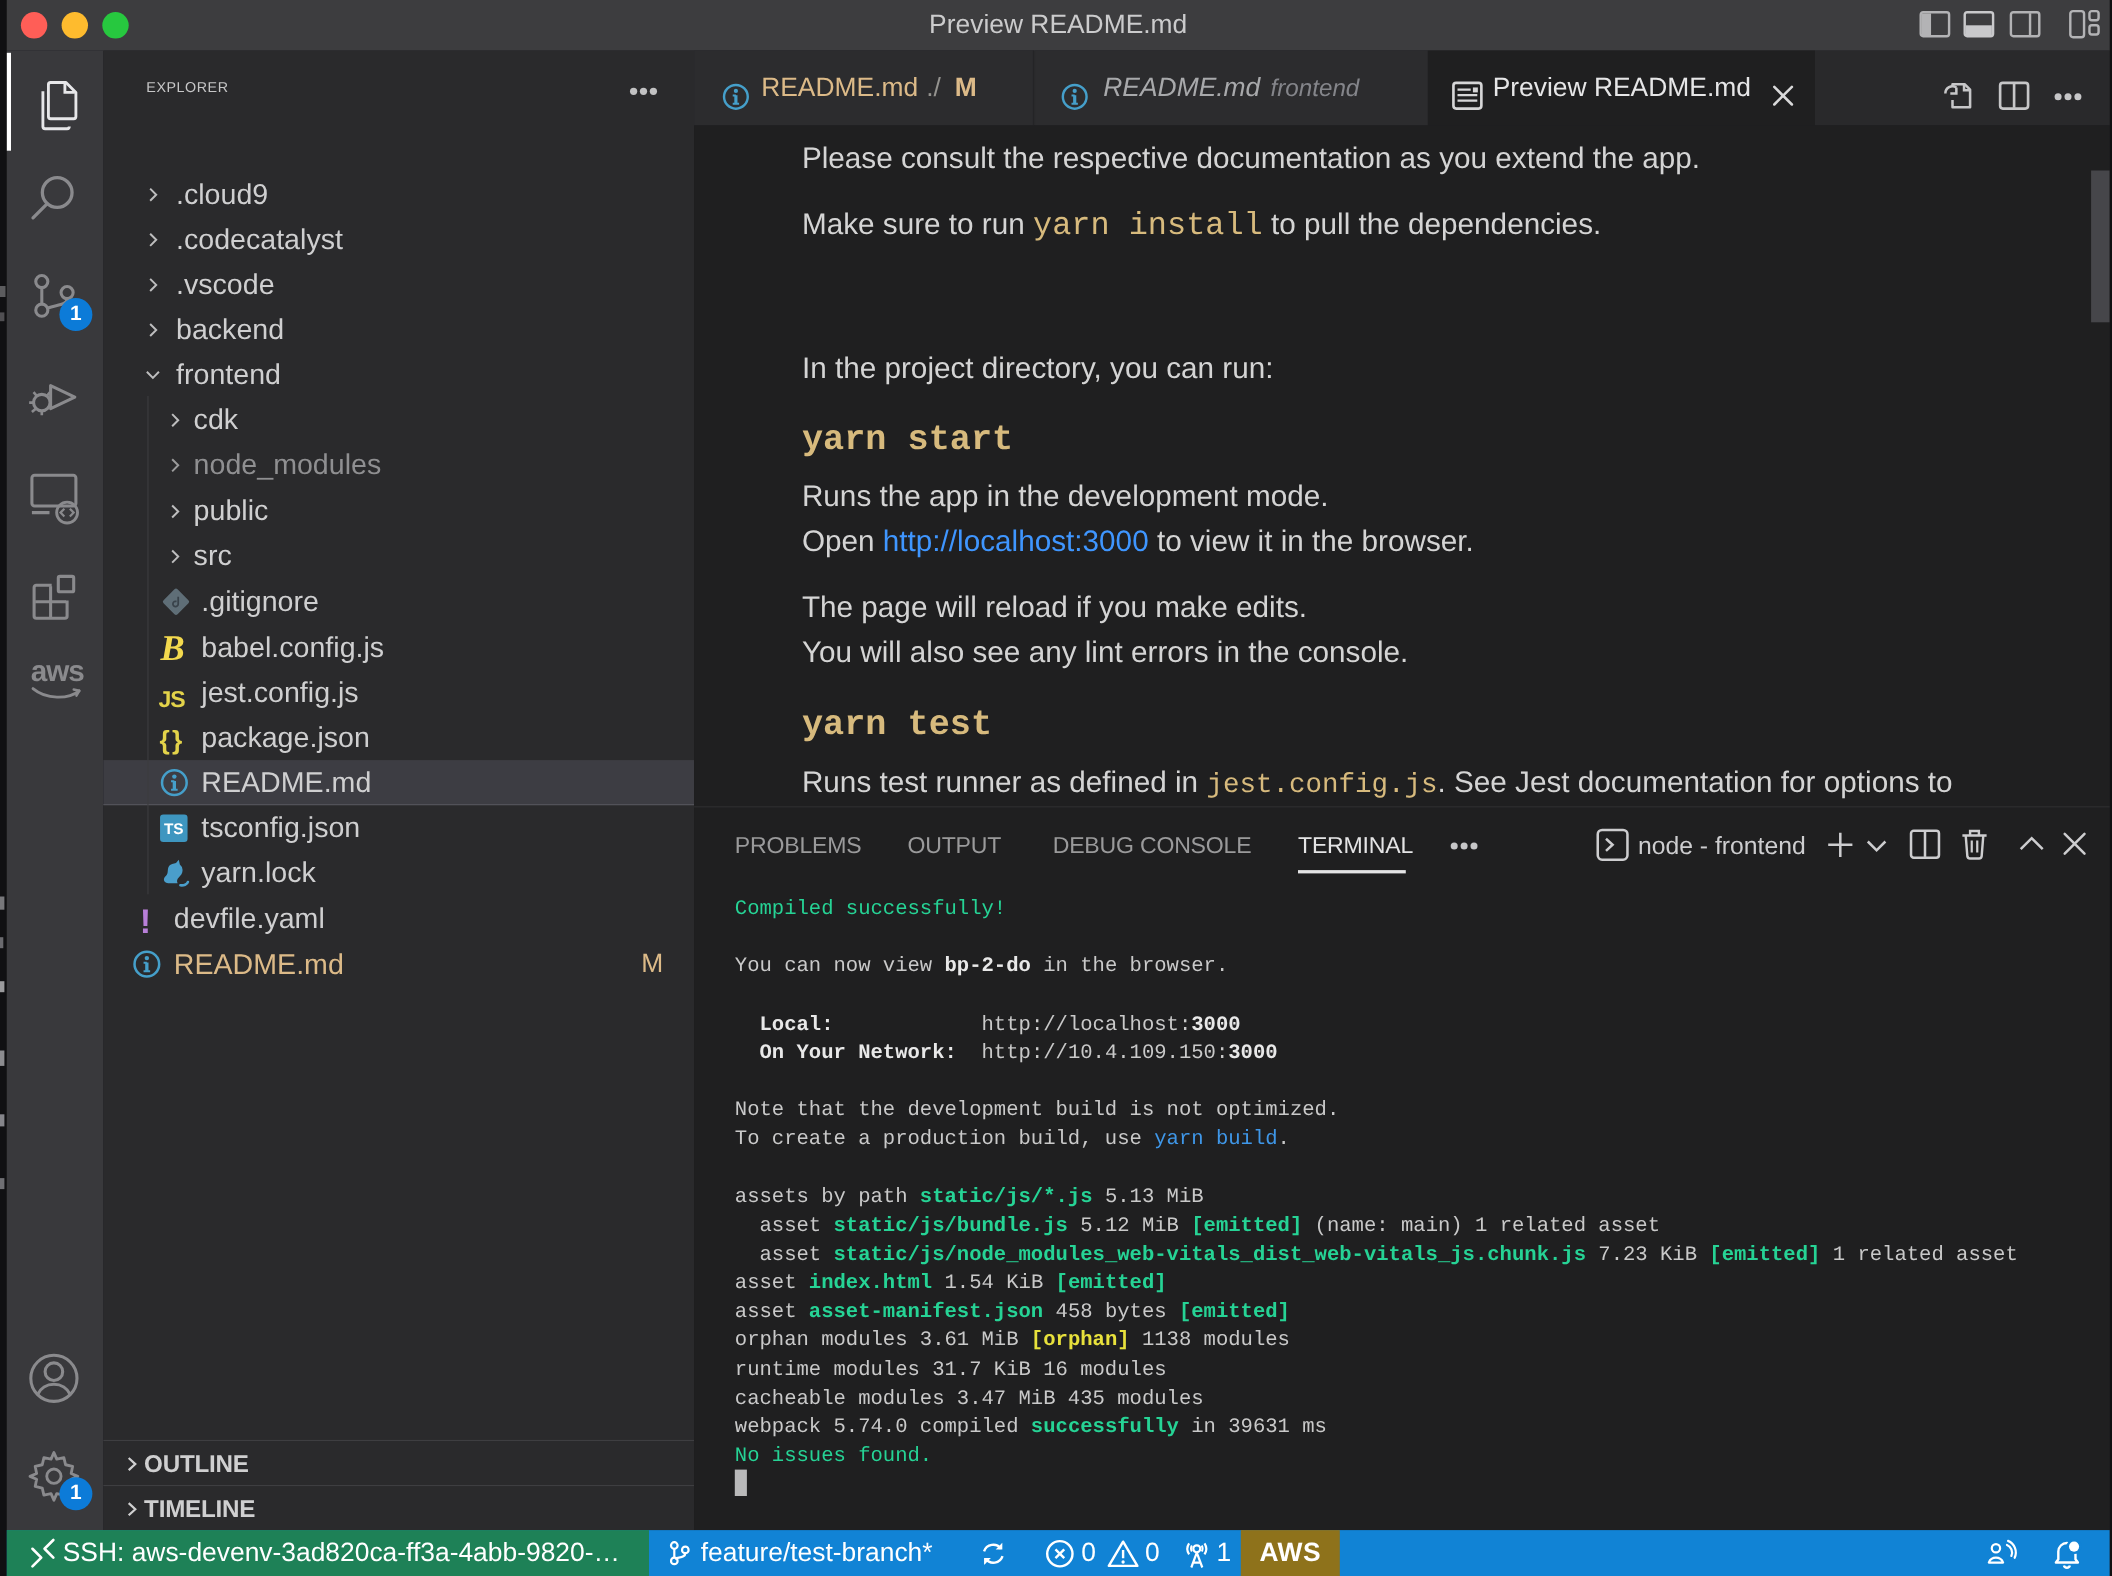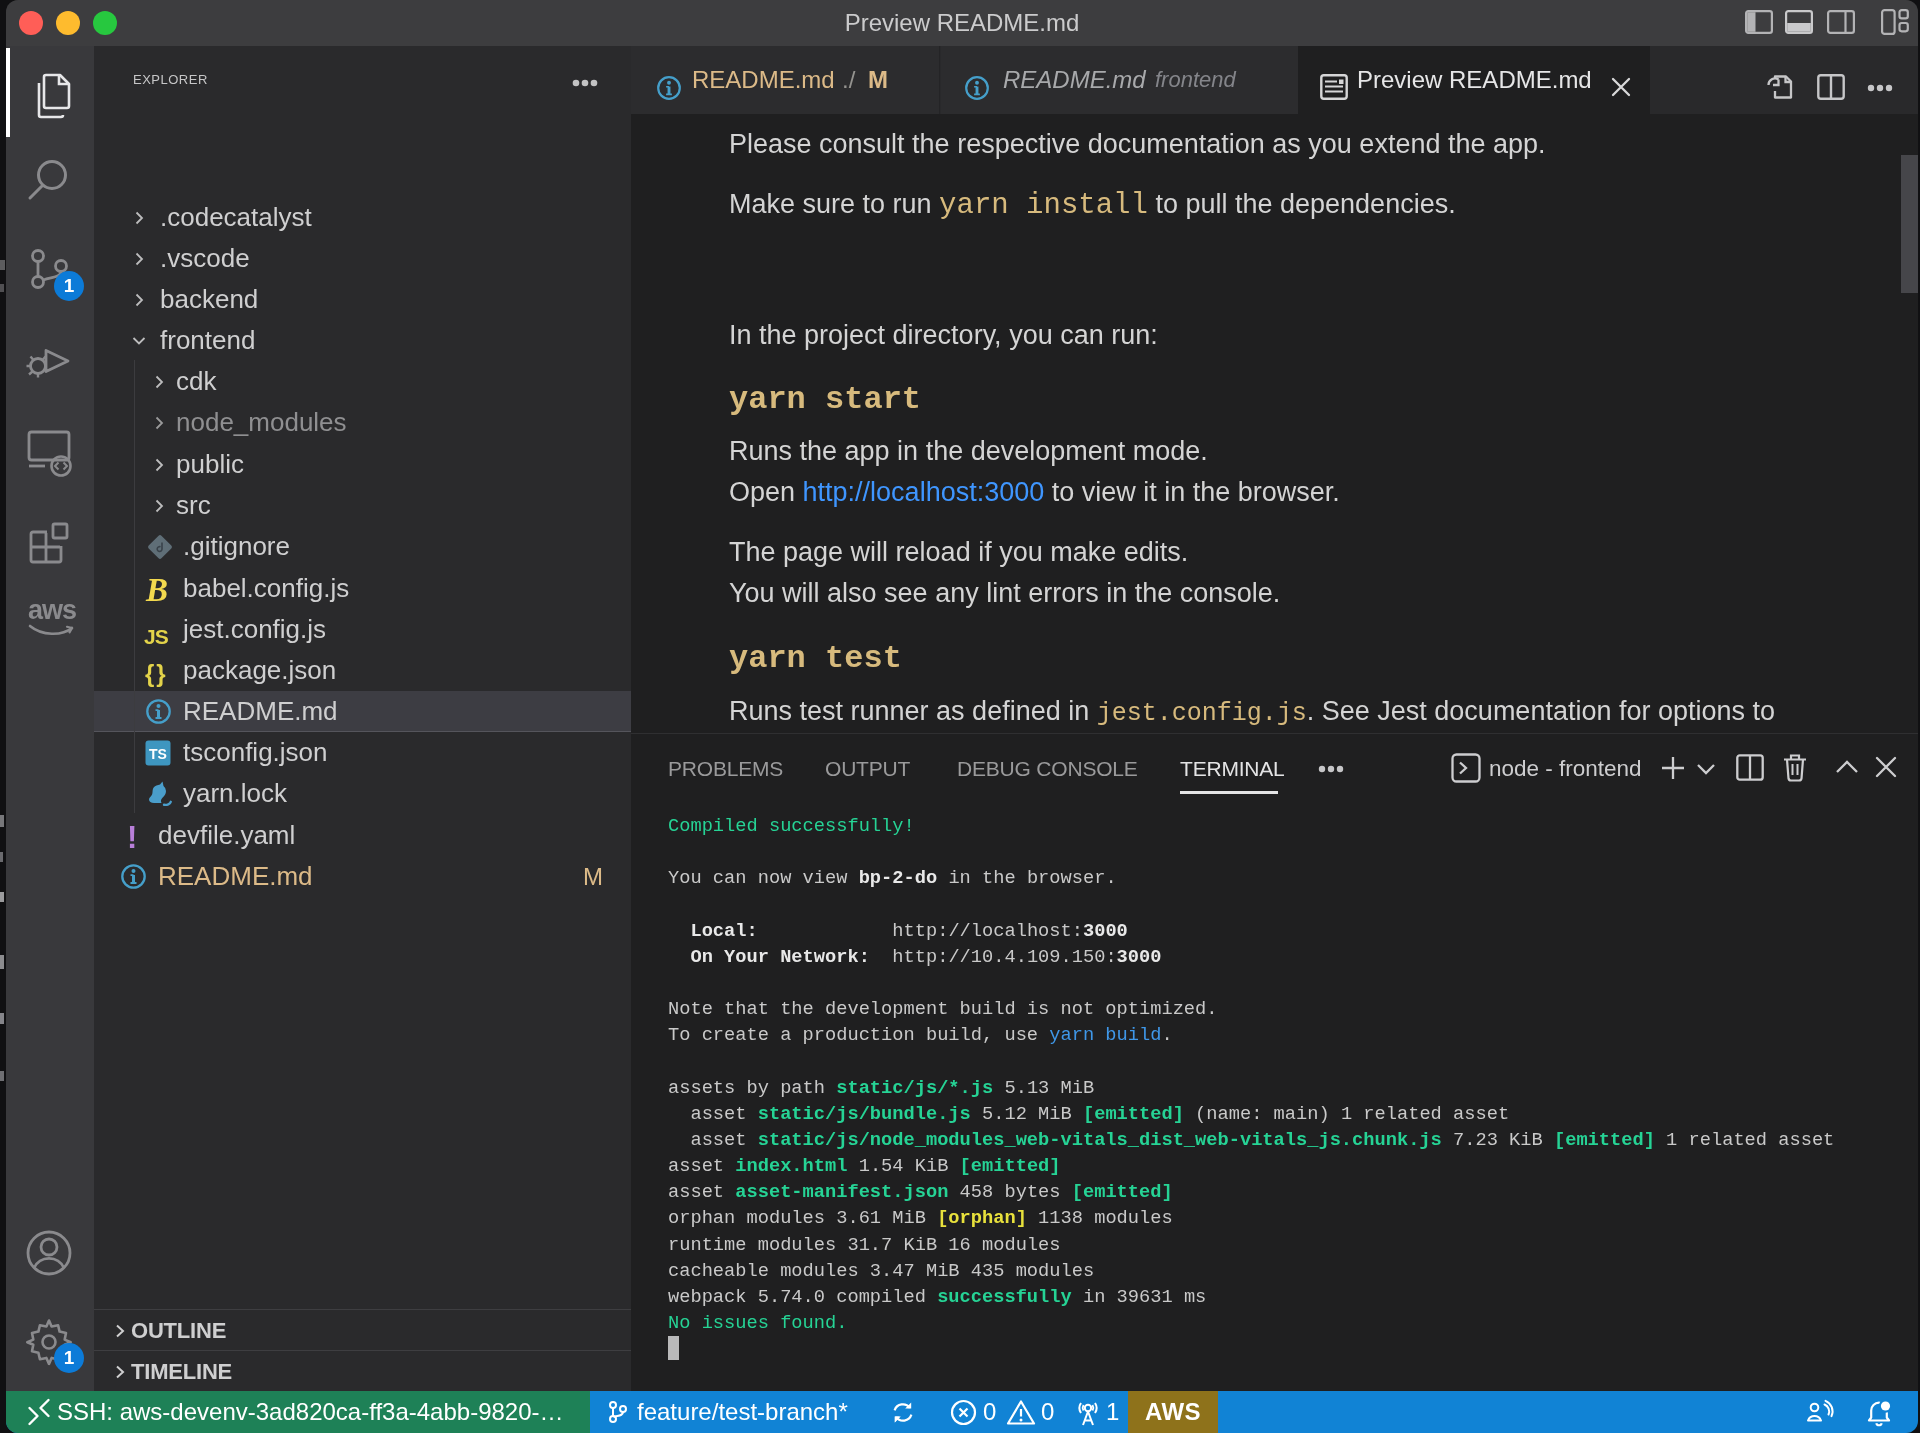--- a/index.html
+++ b/index.html
@@ -1,16 +1,16 @@
 <!DOCTYPE html>
 <html><head><meta charset="utf-8"><style>
 *{margin:0;padding:0;box-sizing:border-box}
 html,body{width:1920px;height:1433px;overflow:hidden;background:#101012}
 body{font-family:"Liberation Sans",sans-serif;-webkit-font-smoothing:antialiased}
-#win{position:absolute;left:6px;top:0;width:1912px;height:1433px;background:#1f1f20;border-radius:12px;overflow:hidden}
+#win{position:absolute;left:6px;top:0;width:1912px;height:1433px;background:#1f1f20;border-radius:0;overflow:hidden}
 .abs{position:absolute}
 svg{position:absolute;overflow:visible}
 
 #titlebar{position:absolute;left:0;top:0;width:1912px;height:46px;background:#3d3d3f}
 .tl{position:absolute;top:11px;width:24px;height:24px;border-radius:50%}
 #title{position:absolute;top:0;left:656px;width:600px;height:46px;line-height:46px;text-align:center;color:#cbcbcc;font-size:24px}
 
 #actbar{position:absolute;left:0;top:46px;width:88px;height:1345px;background:#39393c}
 #actind{position:absolute;left:0;top:48px;width:4px;height:89px;background:#fff}
 .badge{position:absolute;background:#0c7bd8;border-radius:50%;color:#fff;font-weight:bold;text-align:center}
@@ -135,20 +135,26 @@
 
   <div id="sidebar">
     <div class="abs" style="left:39px;top:26px;font-size:13px;letter-spacing:0.5px;color:#c6c6c7">EXPLORER</div>
     <svg style="left:478px;top:33px" width="26" height="8" viewBox="0 0 26 8">
       <circle cx="4" cy="4" r="3.3" fill="#c2c2c3"></circle>
         <circle cx="13" cy="4" r="3.3" fill="#c2c2c3"></circle>
         <circle cx="22" cy="4" r="3.3" fill="#c2c2c3"></circle>
     </svg>
     <div class="abs" style="left:0;top:644.5px;width:537px;height:41px;background:#3d3d43;border-bottom:1px solid #55555c"></div>
     <div class="abs" style="left:40px;top:314px;width:1px;height:453px;background:#3c3c3f"></div>
+    <div class="srow" style="top:109.5px">
+        <svg class="chev" style="left:37px;top:13px" width="16" height="16" viewBox="0 0 16 16">
+          <path d="M5.5 2.5 L11 8 L5.5 13.5" fill="none" stroke="#bdbdbe" stroke-width="1.8"></path>
+        </svg>
+        <span style="position:absolute;left:66px">.cloud9</span>
+      </div>
     <div class="srow" style="top:150.5px">
         <svg class="chev" style="left:37px;top:13px" width="16" height="16" viewBox="0 0 16 16">
           <path d="M5.5 2.5 L11 8 L5.5 13.5" fill="none" stroke="#bdbdbe" stroke-width="1.8"></path>
         </svg>
         <span style="position:absolute;left:66px">.codecatalyst</span>
       </div>
     <div class="srow" style="top:191.5px">
         <svg class="chev" style="left:37px;top:13px" width="16" height="16" viewBox="0 0 16 16">
           <path d="M5.5 2.5 L11 8 L5.5 13.5" fill="none" stroke="#bdbdbe" stroke-width="1.8"></path>
         </svg>

